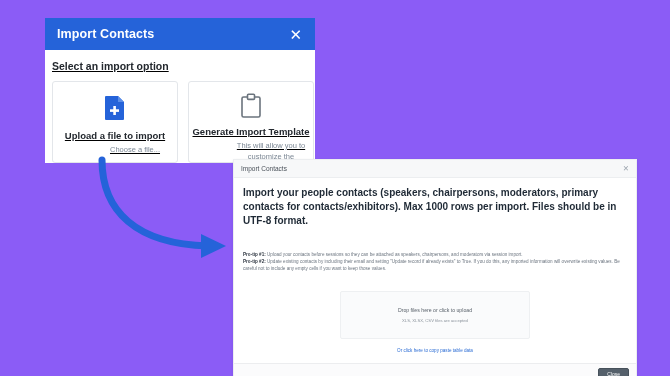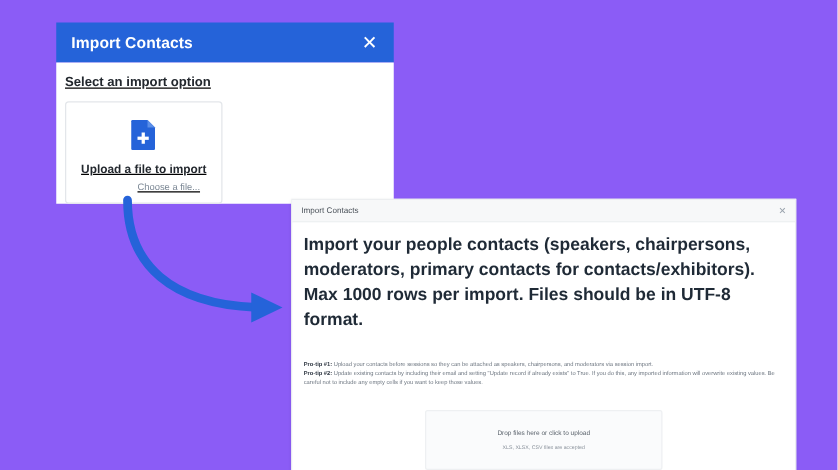--- a/index.html
+++ b/index.html
@@ -61,21 +61,21 @@
   }
   .bp-header {
     height: 18px; background: #f7f8f9; border-bottom: 1px solid #eceef0;
     display: flex; align-items: center; justify-content: space-between;
     padding: 0 7px;
   }
   .bp-header-title { font-size: 6.5px; color: #4a5159; }
   .bp-header-close { font-size: 7.5px; color: #9aa3ad; cursor: pointer; line-height: 1; }
   .bp-body { padding: 8px 9px 4px 9px; background: #fff; }
   .bp-lead {
-    font-size: 14px; font-weight: bold; color: #1f2a36; line-height: 1.42;
+    font-size: 10px; font-weight: bold; color: #1f2a36; line-height: 1.42;
     margin: 0 0 22px 0;
   }
   .bp-tip { font-size: 4.6px; color: #6d7680; line-height: 1.6; margin: 0; }
   .tip-label { color: #2f3742; font-weight: bold; }
 
   .dropzone-wrap { display: flex; justify-content: center; padding: 14px 0 0 0; background:#fff;}
   .dropzone {
     width: 190px; height: 48px; background: #fafbfc; border: 1px solid #eef0f2;
     border-radius: 2px; display: flex; flex-direction: column;
     align-items: center; justify-content: center; cursor: pointer;
@@ -115,20 +115,30 @@
               <path d="M2 1 h12 l6 6 v17 a1 1 0 0 1 -1 1 H2 a1 1 0 0 1 -1 -1 V2 a1 1 0 0 1 1 -1 z" fill="#2563d9"></path>
               <path d="M14 1 l6 6 h-6 z" fill="#5b8ee8"></path>
               <rect x="9.3" y="11" width="2.6" height="9" fill="#ffffff"></rect>
               <rect x="6" y="14.3" width="9" height="2.6" fill="#ffffff"></rect>
             </svg>
           </div>
           <div class="opt-title">Upload a file to import</div>
           <div class="opt-sub">Choose a file...</div>
         </div>
 
+        <div class="opt-card">
+          <div class="opt-icon">
+            <svg width="22" height="26" viewBox="0 0 22 26">
+              <rect x="2" y="4" width="18" height="20" rx="1.6" fill="none" stroke="#6b747d" stroke-width="1.6"></rect>
+              <rect x="7.5" y="1.2" width="7" height="5.2" rx="1" fill="#ffffff" stroke="#6b747d" stroke-width="1.6"></rect>
+            </svg>
+          </div>
+          <div class="opt-title">Generate Import Template</div>
+          <div class="opt-sub">This will allow you to customize the template you need to import.</div>
+        </div>
 
       </div>
     </div>
   </div>
 
   <svg class="arrow-svg" width="150" height="115" viewBox="0 0 150 115">
     <path d="M6 4 C6 55, 40 88, 112 90" fill="none" stroke="#2563d9" stroke-width="7" stroke-linecap="round"></path>
     <path d="M105 78 L130 90 L105 102 Z" fill="#2563d9"></path>
   </svg>
 

